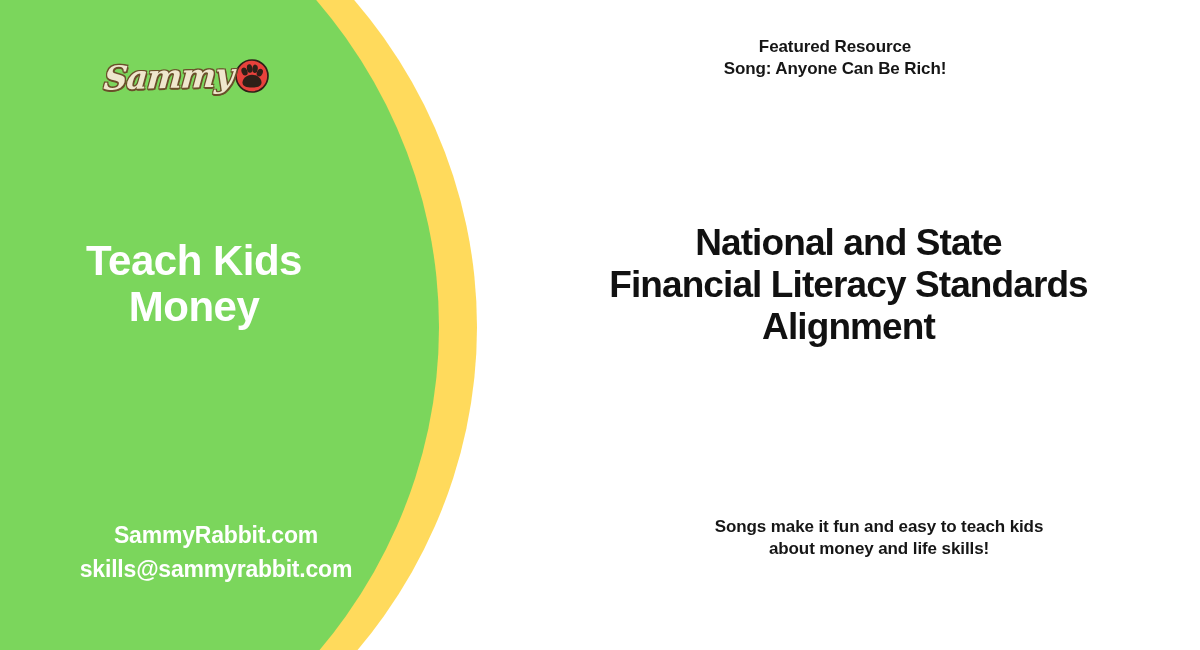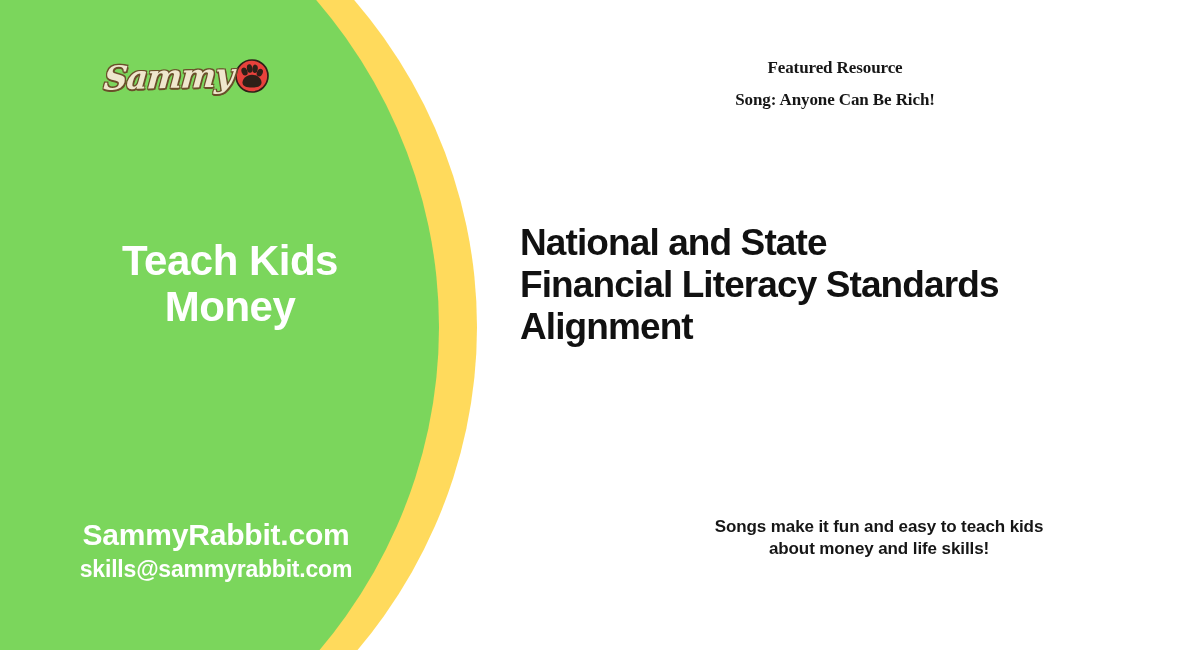--- a/index.html
+++ b/index.html
@@ -78,71 +78,70 @@
     left: 0;
     top: 238px;
     width: 388px;
     text-align: center;
     color: #ffffff;
     font-size: 42px;
     font-weight: 700;
     line-height: 46px;
     letter-spacing: -0.5px;
     white-space: pre-line;
-    margin-left: 36px;
   }
 
   .left-contact {
     position: absolute;
     left: 0;
     top: 518px;
     width: 432px;
     text-align: center;
     color: #ffffff;
     font-weight: 700;
     letter-spacing: -0.2px;
   }
   .left-contact .site {
-    font-size: 30px;
+    font-size: 23px;
     line-height: 34px;
   }
   .left-contact .email {
     font-size: 23px;
     line-height: 34px;
   }
 
   
   #right-panel {
     position: absolute;
     left: 520px;
     top: 0;
     width: 680px;
     height: 650px;
   }
 
   #featured-block {
     position: absolute;
     left: 0;
-    top: 52px;
+    top: 36px;
     width: 630px;
     text-align: center;
     color: #161616;
     font-size: 17px;
     font-weight: 700;
-    line-height: 32px;
+    line-height: 22px;
     letter-spacing: -0.1px;
     white-space: pre-line;
-    font-family: Liberation Serif, serif;
   }
 
   #main-heading {
     position: absolute;
     left: 0;
     top: 222px;
     width: 657px;
+    text-align: center;
     color: #111111;
     font-size: 37px;
     font-weight: 700;
     line-height: 42px;
     letter-spacing: -0.9px;
     white-space: pre-line;
   }
 
   #tagline {
     position: absolute;

